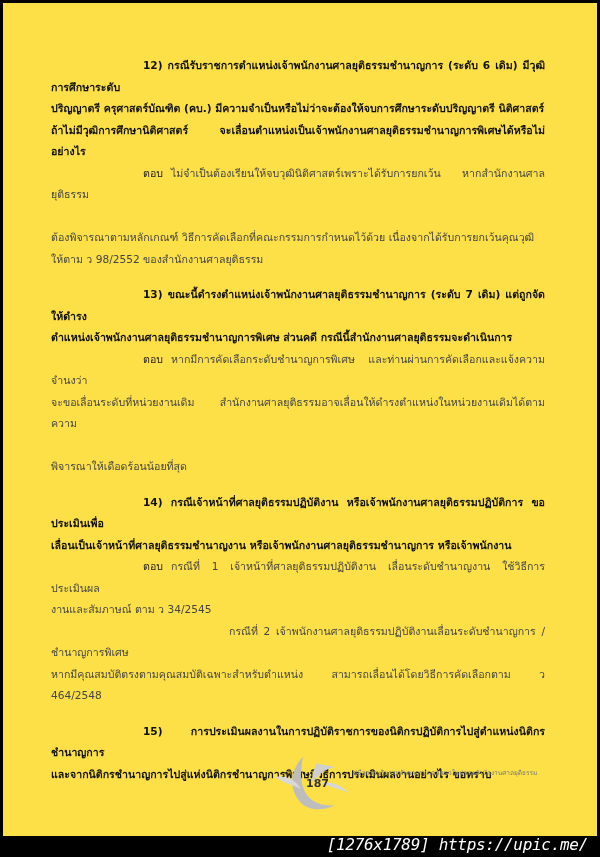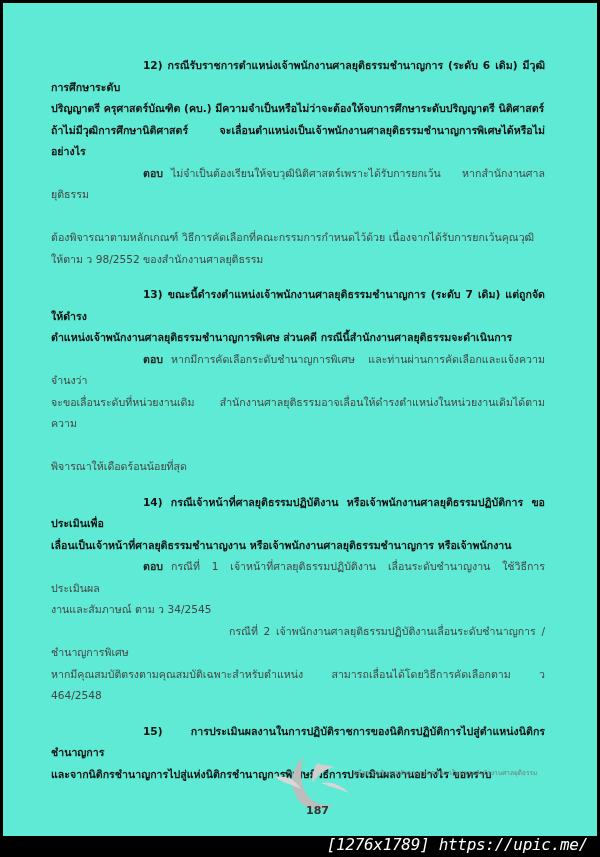--- a/index.html
+++ b/index.html
@@ -2,40 +2,40 @@
 <html><head>
 <meta charset="utf-8">
 <style>
   html, body { margin: 0; padding: 0; }
   body {
     width: 600px; height: 857px; background: #000; position: relative; overflow: hidden;
     font-family: "DejaVu Sans", "Liberation Sans", sans-serif;
   }
   .page {
     position: absolute; left: 3px; top: 3px; width: 594px; height: 833px;
-    background: #5eead4; overflow: hidden;
+    background: #fde047; overflow: hidden;
   }
   .content {
     position: absolute; left: 48px; top: 52px; width: 494px;
     font-size: 10.6px; line-height: 21.5px; color: #333;
   }
   .q {
     font-weight: bold; color: #111; text-align: justify; text-align-last: left;
     margin: 0;
   }
   .q .indent { display: inline-block; width: 92px; }
   .a { margin: 0; color: #444; text-align: justify; text-align-last: left; }
   .a .indent { display: inline-block; width: 92px; }
   .a .sub-indent { display: inline-block; width: 178px; }
-  .label { font-weight: bold; color: #222; margin-right: 8px; }
+  .label { font-weight: normal; color: #222; margin-right: 8px; }
   .gap { height: 14px; }
   .footer { position: absolute; left: 270px; top: 752px; width: 320px; height: 60px; }
   .footer svg { position: absolute; left: 0; top: 0; }
   .page-number {
-    position: absolute; left: 33px; top: 22px; font-size: 11px; font-weight: bold; color: #333; margin-top: 27px;
+    position: absolute; left: 33px; top: 22px; font-size: 11px; font-weight: bold; color: #333;
   }
   .footer-caption {
     position: absolute; left: 80px; top: 13px; font-size: 6.5px; color: #777; white-space: nowrap; font-family: Liberation Serif, serif;
   }
   .watermark {
     position: absolute; right: 12px; bottom: 3px; color: #fff;
     font-family: "DejaVu Sans Mono", monospace; font-size: 16px; letter-spacing: -0.3px; font-style: italic;
   }
 </style>
 </head>

